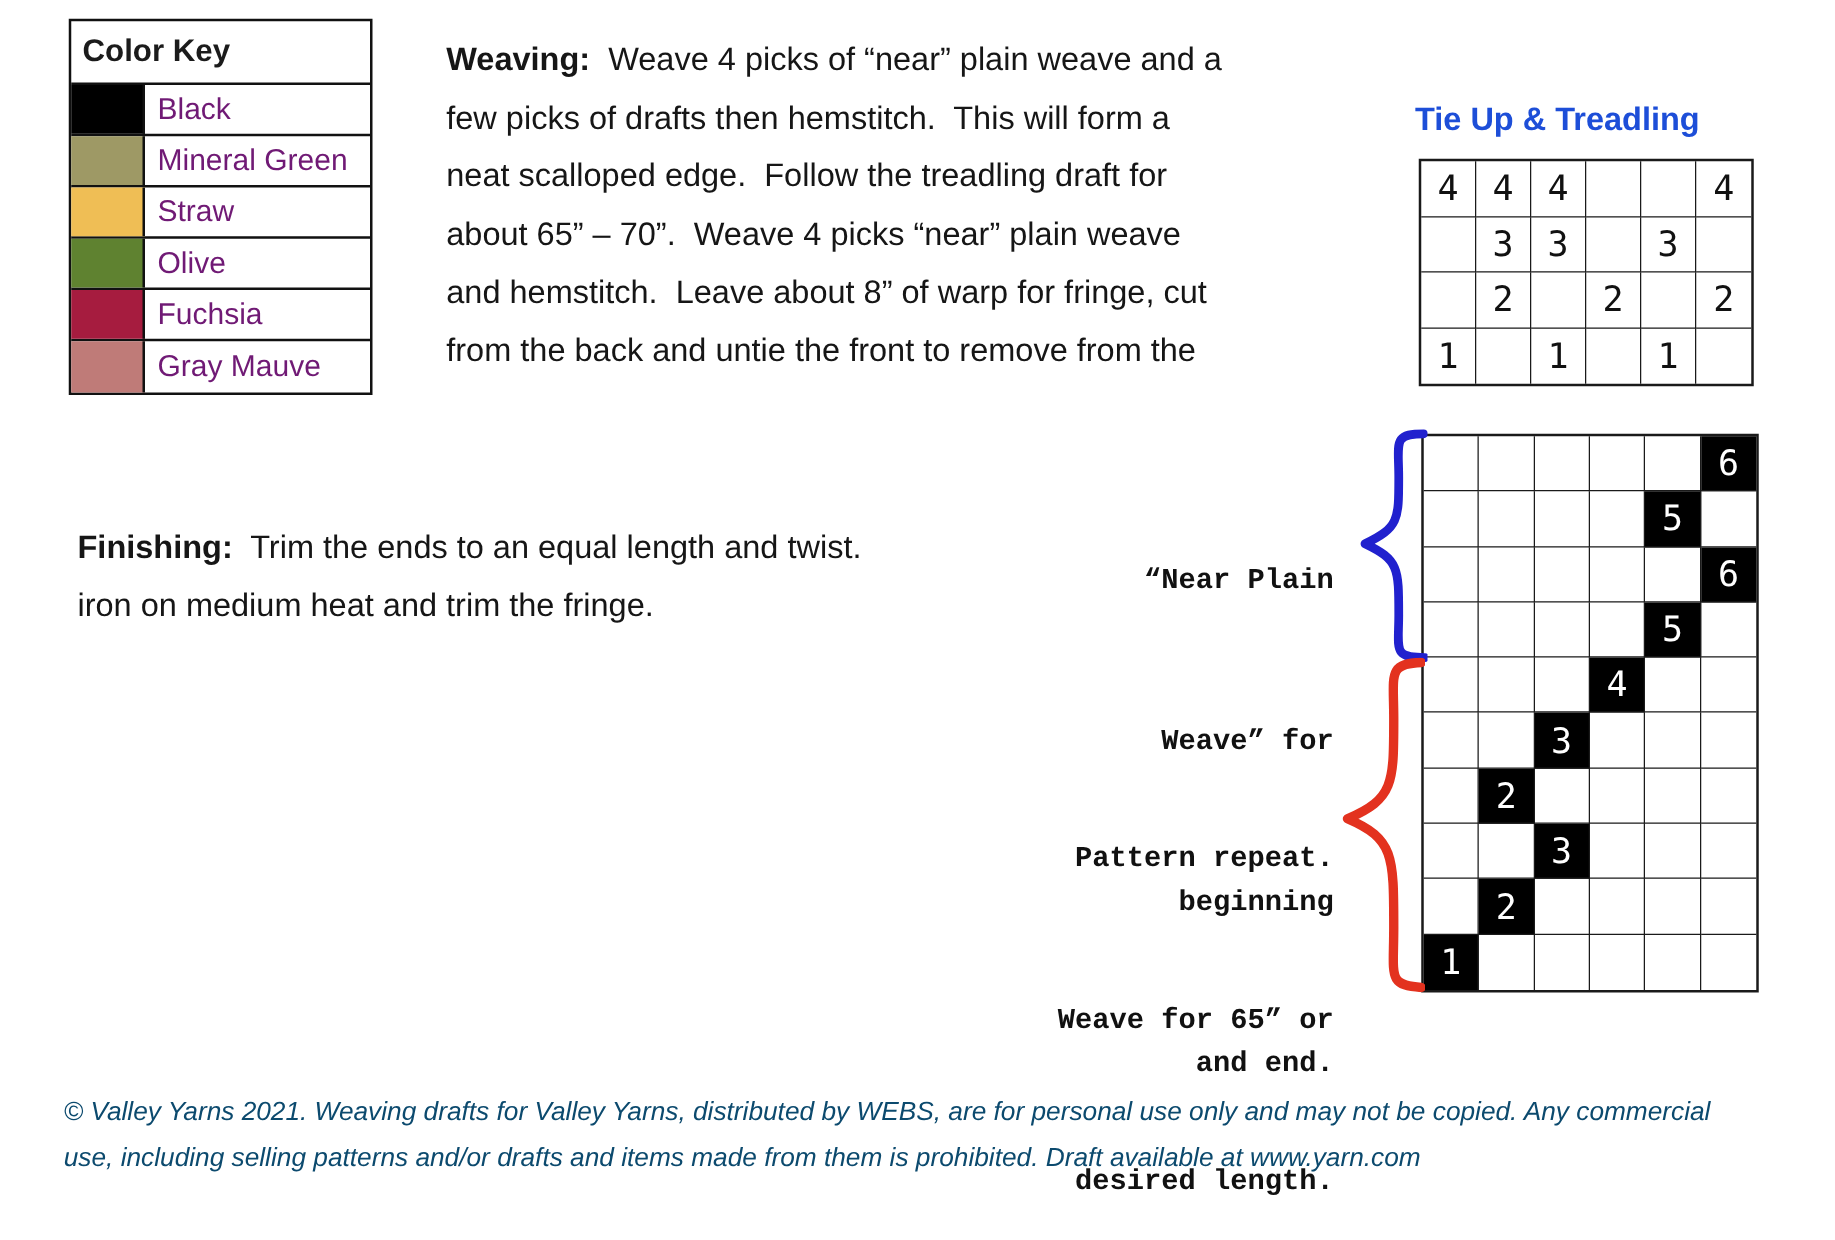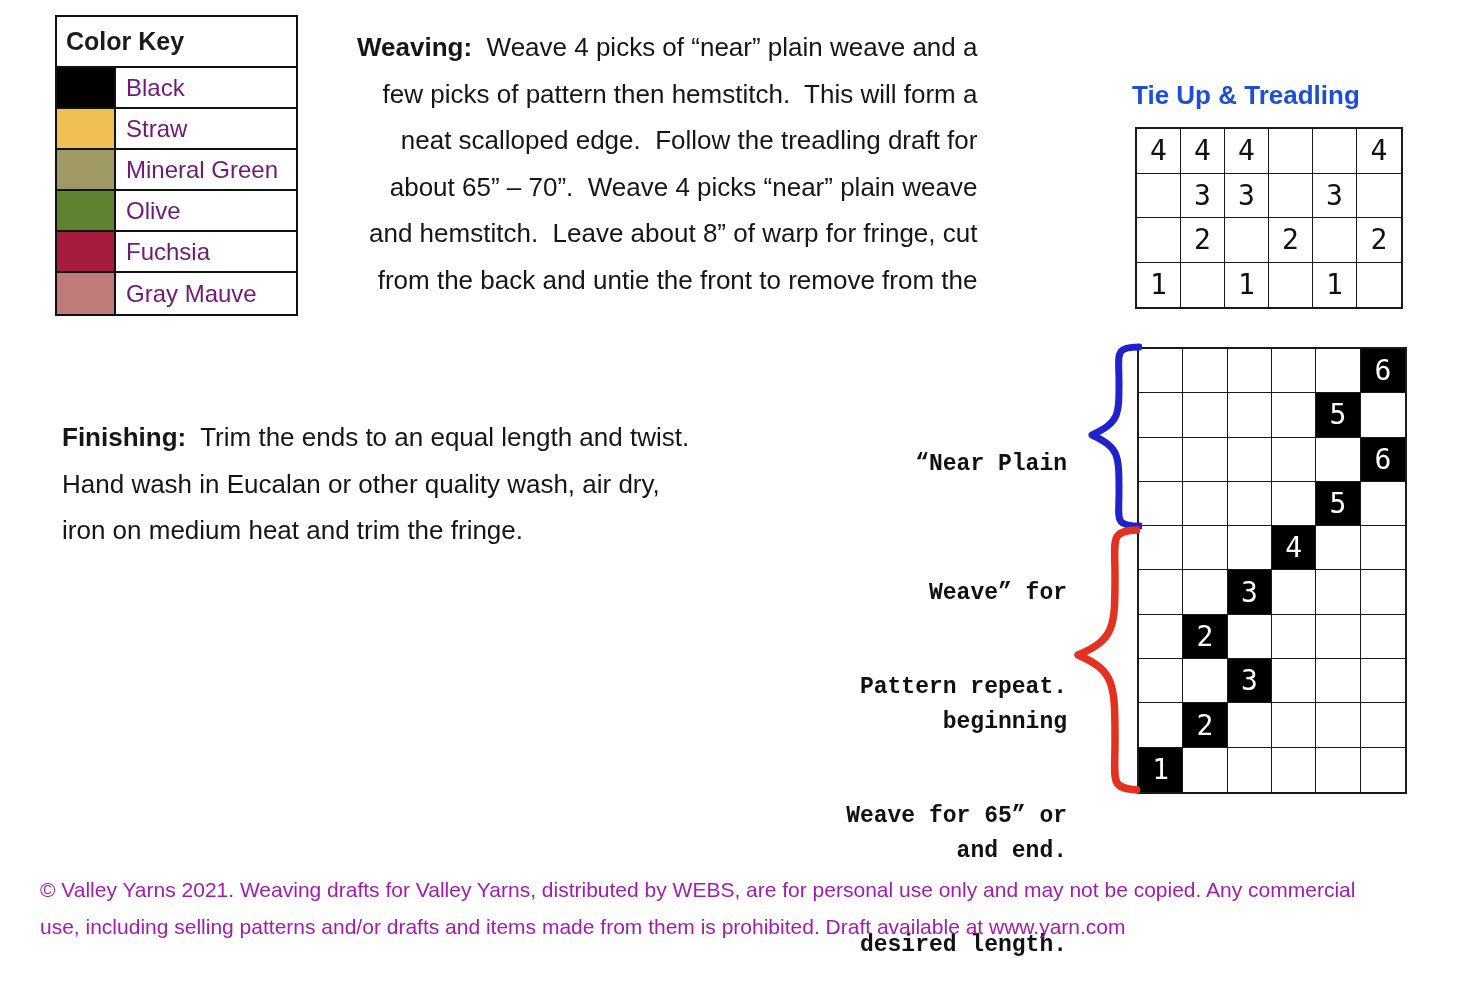--- a/index.html
+++ b/index.html
@@ -22,21 +22,21 @@
   .ck-swatch{width:59px;border-right:2px solid #111;box-sizing:border-box;}
   .ck-label{
     flex:1;display:flex;align-items:center;padding-left:10px;
     font-size:24px;color:#701a75;
   }
 
   
   .para{position:absolute;font-size:26px;line-height:46.5px;color:#161616;}
   .para .para-line{white-space:pre;}
   .bold{font-weight:bold;}
-  .weaving-para{left:357px;top:24px;text-align:right;}
+  .weaving-para{left:357px;top:24px;}
   .finishing-para{left:62px;top:382px;margin-top:32px;}
 
   
   .tieup-title{
     position:absolute;left:1132px;top:80px;font-size:26px;font-weight:bold;color:#1d4ed8;
     white-space:pre;
   }
   .grid{
     position:absolute;display:grid;background:#fff;
     border:2.5px solid #1a1a1a;box-sizing:content-box;
@@ -56,22 +56,22 @@
   .brace{position:absolute;}
   .brace-label{
     position:absolute;text-align:right;font-weight:bold;font-size:23px;
     line-height:43px;color:#111;white-space:pre;font-family:Liberation Mono, monospace;
   }
   .near-plain-label{left:820px;top:357px;width:247px;}
   .pattern-label{left:820px;top:580px;width:247px;}
 
   
   .footer{
-    position:absolute;left:40px;top:872px;width:1385px;
-    font-size:21px;line-height:36.5px;color:#a21caf;
+    position:absolute;left:51px;top:872px;width:1385px;
+    font-size:21px;font-style:italic;line-height:36.5px;color:#0c4a6e;
   }
   .footer div{white-space:pre;}
 
   .bottom-band{
     position:absolute;left:55px;right:0;top:984px;height:7px;
     background:linear-gradient(#f6f6f6,#e3e3e3);
   }
 </style>
 </head>
 <body>
@@ -79,45 +79,45 @@
 <div class="page">
 
   <div class="color-key">
     <div class="ck-header">Color Key</div>
     <div>
         <div class="ck-row">
           <div class="ck-swatch" style="background: rgb(0, 0, 0);"></div>
           <div class="ck-label">Black</div>
         </div>
         <div class="ck-row">
+          <div class="ck-swatch" style="background: rgb(158, 153, 101);"></div>
+          <div class="ck-label">Mineral Green</div>
+        </div>
+        <div class="ck-row">
           <div class="ck-swatch" style="background: rgb(239, 190, 85);"></div>
           <div class="ck-label">Straw</div>
         </div>
         <div class="ck-row">
-          <div class="ck-swatch" style="background: rgb(158, 153, 101);"></div>
-          <div class="ck-label">Mineral Green</div>
-        </div>
-        <div class="ck-row">
           <div class="ck-swatch" style="background: rgb(95, 130, 48);"></div>
           <div class="ck-label">Olive</div>
         </div>
         <div class="ck-row">
           <div class="ck-swatch" style="background: rgb(166, 28, 63);"></div>
           <div class="ck-label">Fuchsia</div>
         </div>
         <div class="ck-row">
           <div class="ck-swatch" style="background: rgb(191, 123, 120);"></div>
           <div class="ck-label">Gray Mauve</div>
         </div>
       </div>
   </div>
 
   <div class="para weaving-para">
     <div class="para-line"><span class="bold">Weaving:</span><span>  Weave 4 picks of “near” plain weave and a</span></div>
-    <div class="para-line">few picks of pattern then hemstitch.  This will form a</div>
+    <div class="para-line">few picks of drafts then hemstitch.  This will form a</div>
     <div class="para-line">neat scalloped edge.  Follow the treadling draft for</div>
     <div class="para-line">about 65” – 70”.  Weave 4 picks “near” plain weave</div>
     <div class="para-line">and hemstitch.  Leave about 8” of warp for fringe, cut</div>
     <div class="para-line">from the back and untie the front to remove from the</div>
   </div>
 
   <div class="tieup-title">Tie Up &amp; Treadling</div>
   <div class="grid tieup-grid">
       <div class="cell">4</div>
       <div class="cell">4</div>
@@ -222,21 +222,20 @@
     <path d="M 65 4 C 38 5, 43 13, 43 49 C 43 101, 43 113, 6 129 C 43 145, 43 158, 43 216 C 43 256, 38 262, 65 264" fill="none" stroke-width="7.5" stroke-linecap="round" stroke-linejoin="round" stroke="#E3321F"></path>
   </svg>
   <div class="brace-label pattern-label">
     <div>Pattern repeat.</div>
     <div>Weave for 65” or</div>
     <div>desired length.</div>
   </div>
 
   <div class="para finishing-para">
     <div class="para-line"><span class="bold">Finishing:</span><span>  Trim the ends to an equal length and twist.</span></div>
-    <div class="para-line">Hand wash in Eucalan or other quality wash, air dry,</div>
     <div class="para-line">iron on medium heat and trim the fringe.</div>
   </div>
 
   <div class="footer">
     <div>© Valley Yarns 2021. Weaving drafts for Valley Yarns, distributed by WEBS, are for personal use only and may not be copied. Any commercial</div>
     <div>use, including selling patterns and/or drafts and items made from them is prohibited. Draft available at www.yarn.com</div>
   </div>
 
   <div class="bottom-band"></div>
 

